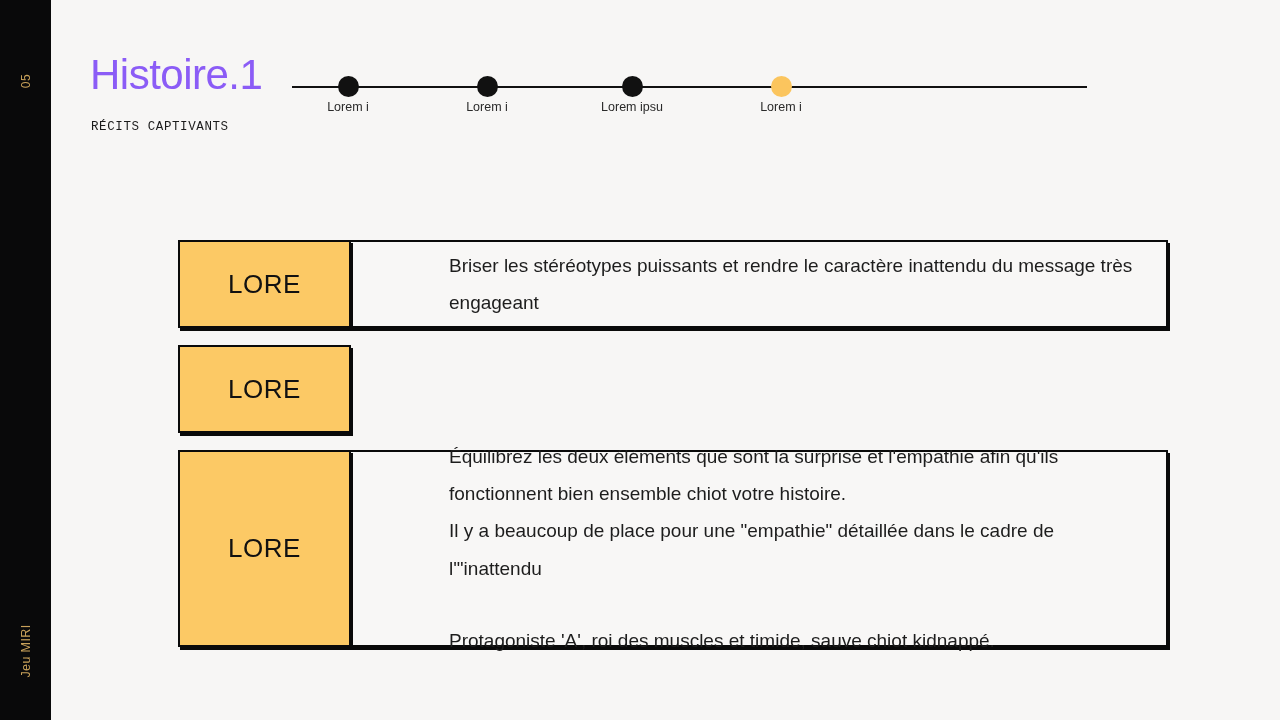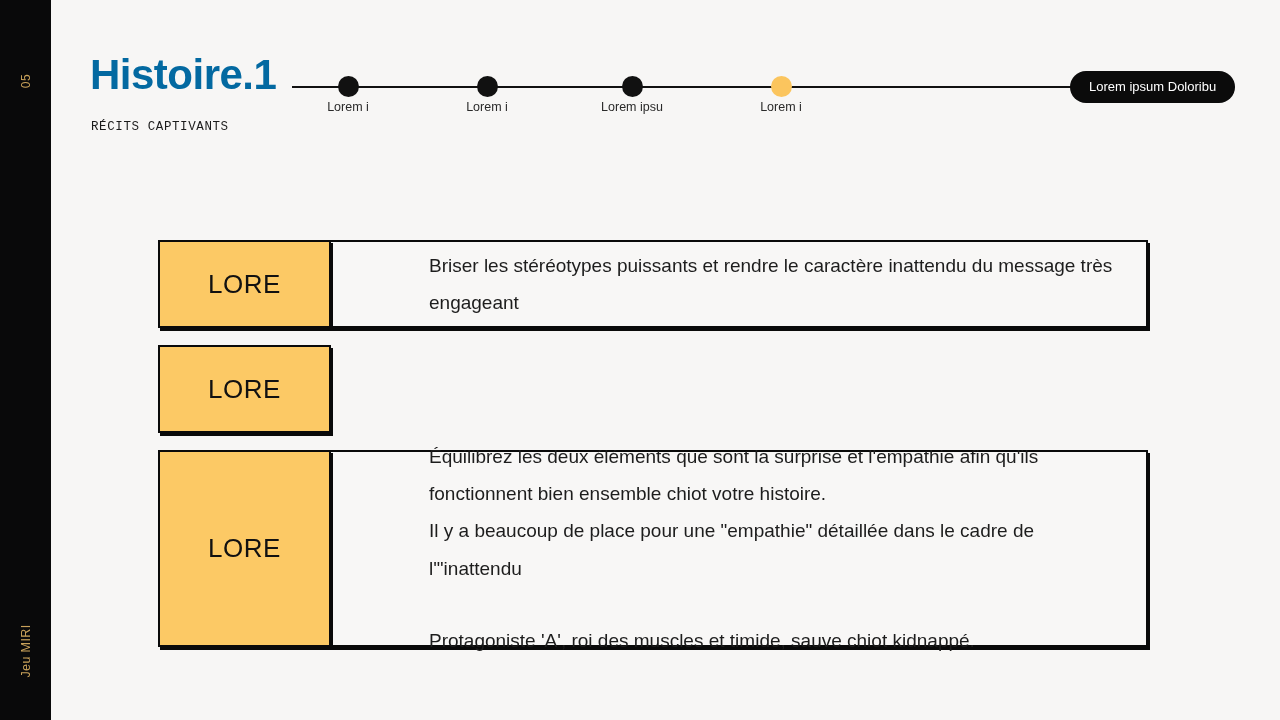--- a/index.html
+++ b/index.html
@@ -44,22 +44,22 @@
     letter-spacing: 0.4px;
     white-space: nowrap;
   }
 
   
   .page-title {
     position: absolute;
     left: 90px;
     top: 54px;
     font-size: 42px;
-    font-weight: 700;
-    color: #0369a1;
+    font-weight: 400;
+    color: #8b5cf6;
     letter-spacing: -0.5px;
     line-height: 1;
   }
   .page-subtitle {
     position: absolute;
     left: 91px;
     top: 120px;
     font-size: 12.5px;
     color: #1b1b1b;
     letter-spacing: 0.6px;
@@ -114,21 +114,21 @@
     color: #ffffff;
     border-radius: 18px;
     padding: 8px 19px 9px;
     font-size: 13px;
     white-space: nowrap;
   }
 
   
   .rows {
     position: absolute;
-    left: 158px;
+    left: 178px;
     top: 240px;
     width: 990px;
   }
   .row {
     position: relative;
     display: flex;
     align-items: stretch;
     margin-bottom: 17px;
   }
   .row-tag {
@@ -205,21 +205,20 @@
     <div class="tl-dot"></div>
     <div class="tl-label">Lorem ipsu</div>
   </div>
 
   <div class="tl-node" style="left:549px">
     <div class="tl-dot active"></div>
     <div class="tl-label">Lorem i</div>
   </div>
 
 
-  <div class="tl-pill">Lorem ipsum Doloribu</div>
 </div>
 
 <div class="rows">
 
   <div class="row r1">
     <div class="row-tag">
       <span class="row-tag-text">LORE</span>
     </div>
     <div class="row-body">
       <div class="row-body-inner">

